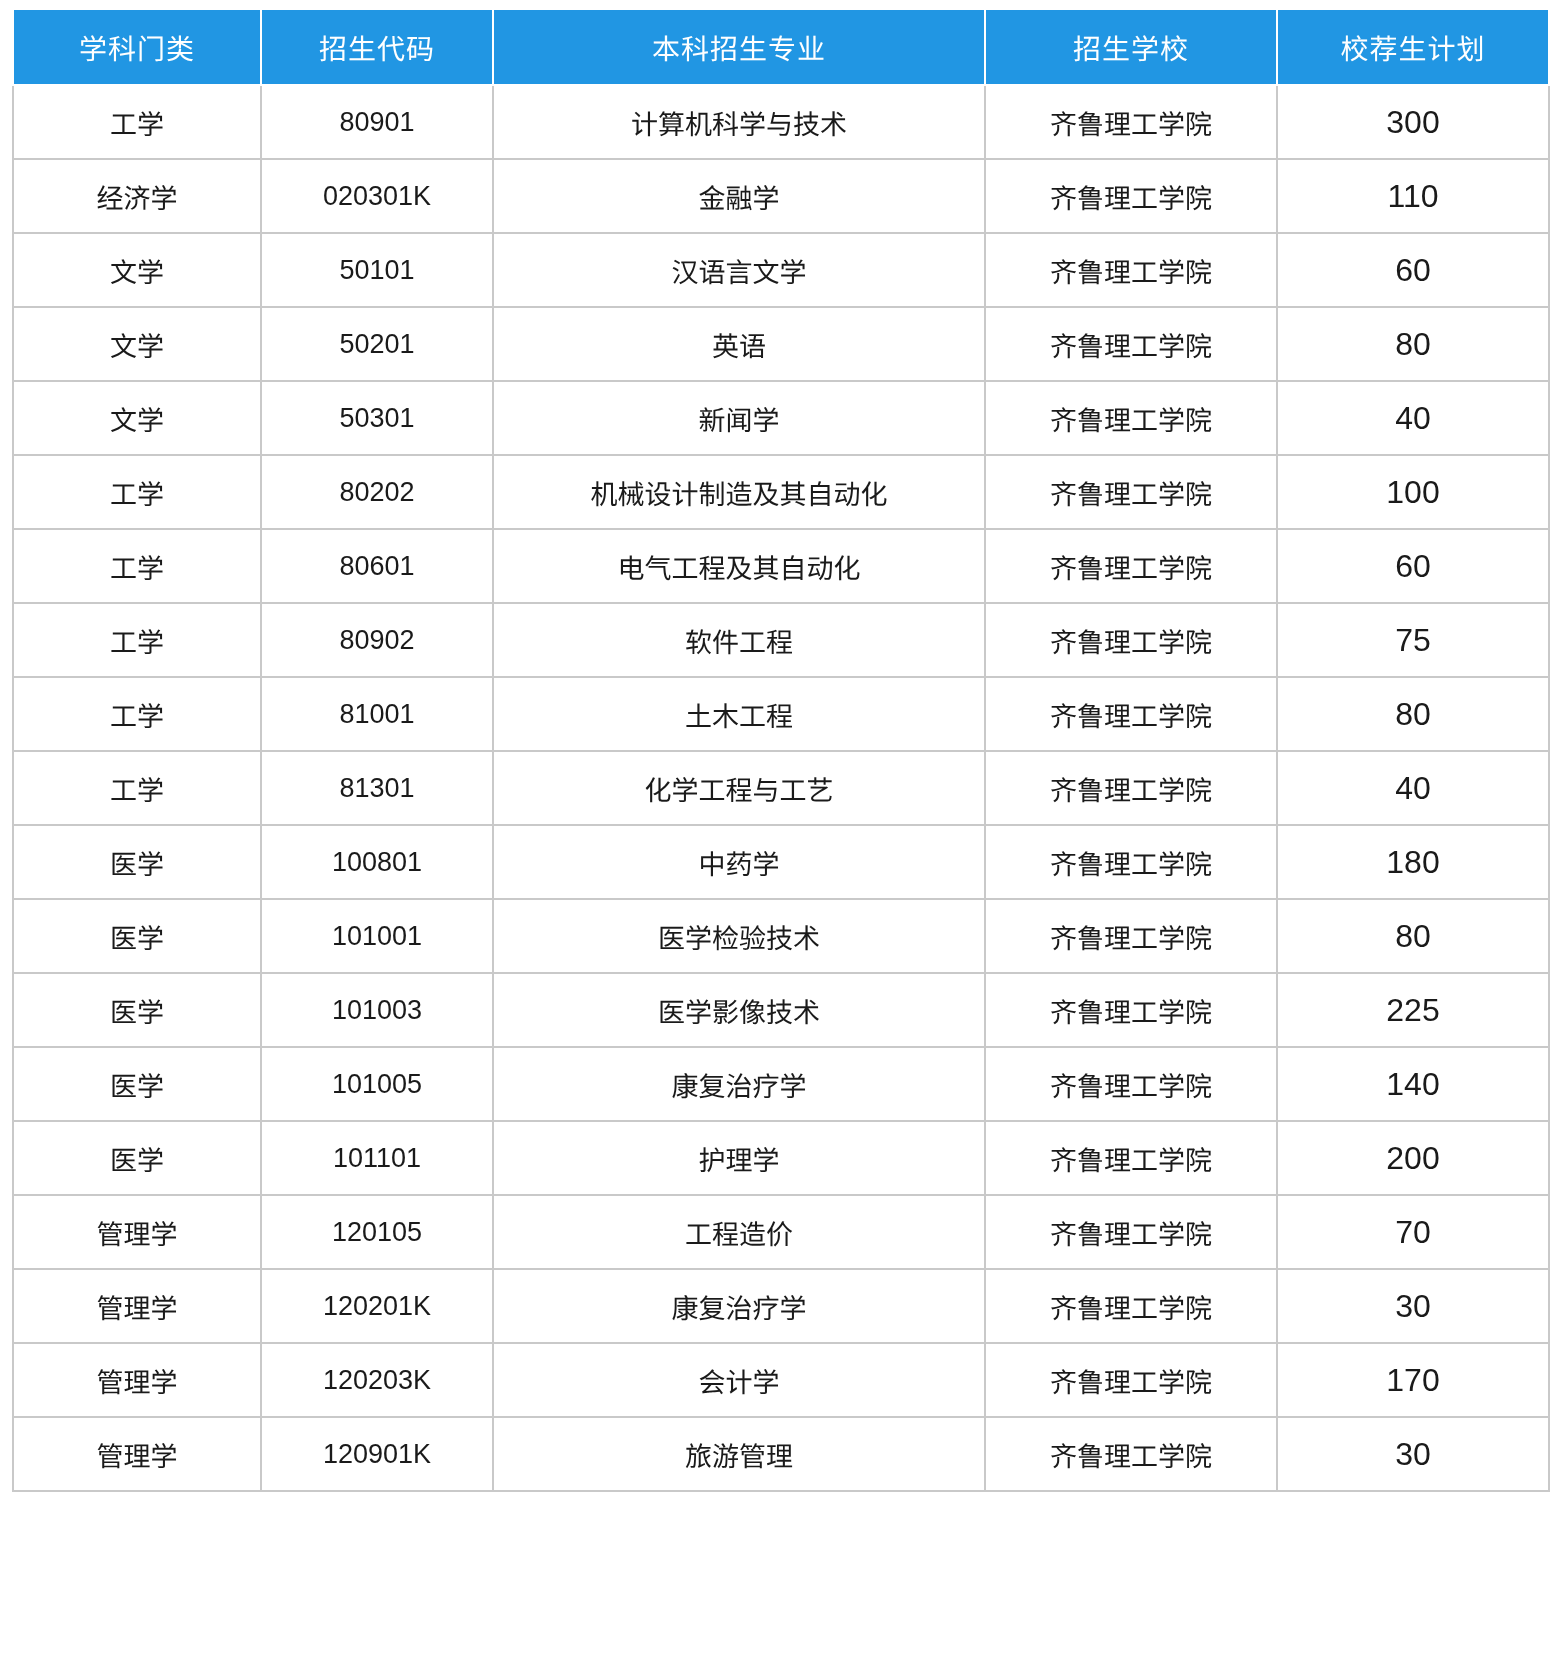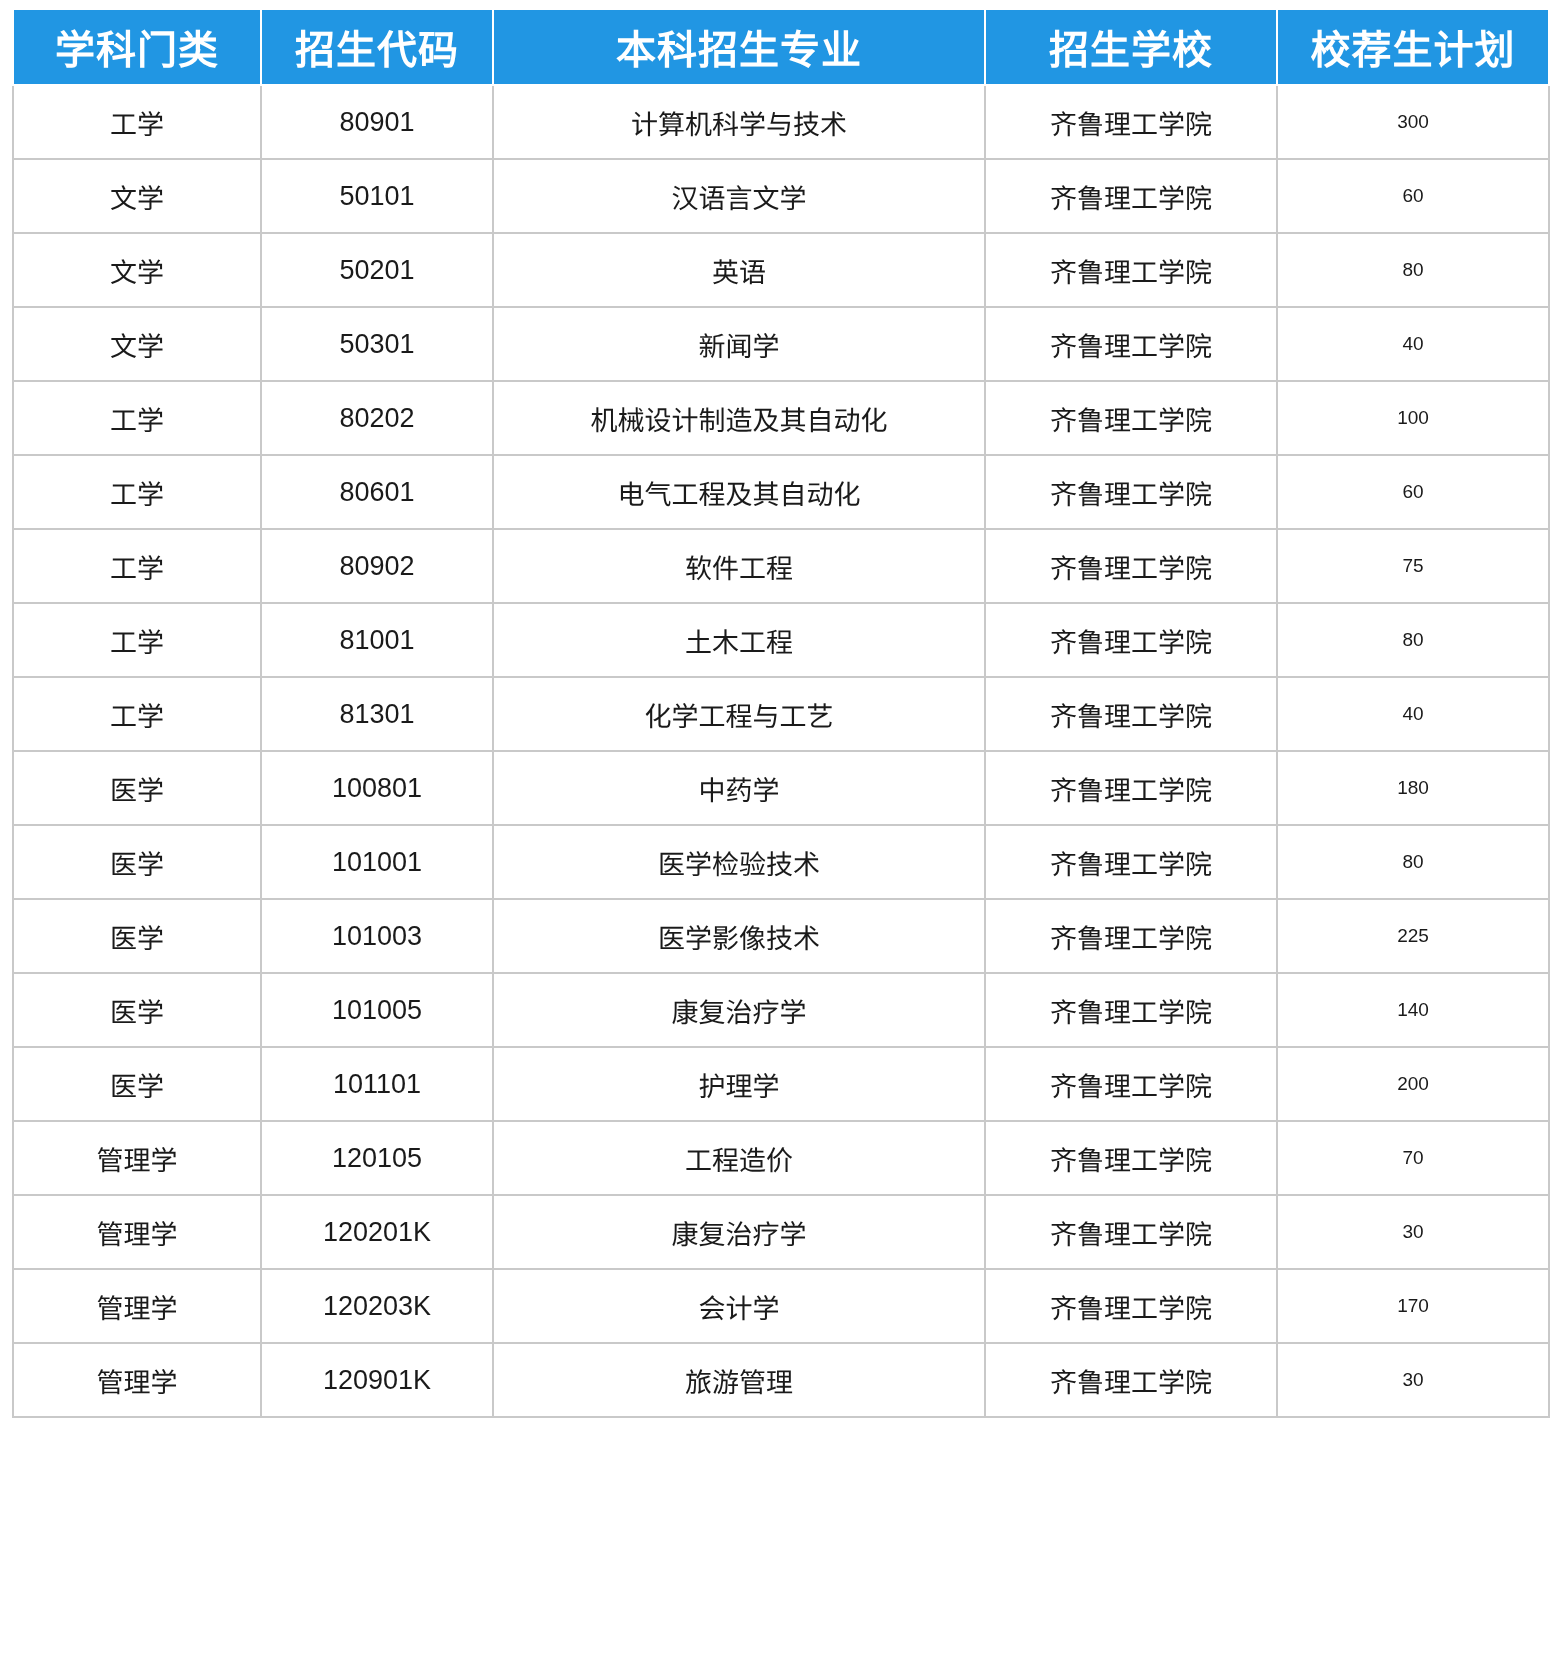--- a/index.html
+++ b/index.html
@@ -26,22 +26,22 @@
   }
   table.plan-table col.c0 { width: 248px; }
   table.plan-table col.c1 { width: 232px; }
   table.plan-table col.c2 { width: 492px; }
   table.plan-table col.c3 { width: 292px; }
   table.plan-table col.c4 { width: 272px; }
 
   table.plan-table th {
     background: #2196e3;
     color: #ffffff;
-    font-size: 40px;
-    font-weight: bold;
+    font-size: 28px;
+    font-weight: normal;
     height: 74px;
     text-align: center;
     border: 2px solid #ffffff;
     letter-spacing: 1px;
     padding: 0;
   }
   table.plan-table td {
     height: 72px;
     font-size: 27px;
     color: #1a1a1a;
@@ -49,21 +49,21 @@
     border: 2px solid #c9c9c9;
     padding: 0 4px;
     background: #ffffff;
     white-space: nowrap;
     overflow: hidden;
   }
   table.plan-table tr.row td.cell-major {
     font-size: 27px;
   }
   table.plan-table td.cell-num {
-    font-size: 19px;
+    font-size: 32px;
   }
 </style>
 </head>
 <body>
 
 <div class="table-wrap">
   <table class="plan-table">
     <colgroup>
       <col class="c0">
         <col class="c1">
@@ -82,20 +82,27 @@
     </thead>
     <tbody id="table-body">
         <tr class="row">
           <td>工学</td>
           <td>80901</td>
           <td class="cell-major">计算机科学与技术</td>
           <td>齐鲁理工学院</td>
           <td class="cell-num">300</td>
         </tr>
         <tr class="row">
+          <td>经济学</td>
+          <td>020301K</td>
+          <td class="cell-major">金融学</td>
+          <td>齐鲁理工学院</td>
+          <td class="cell-num">110</td>
+        </tr>
+        <tr class="row">
           <td>文学</td>
           <td>50101</td>
           <td class="cell-major">汉语言文学</td>
           <td>齐鲁理工学院</td>
           <td class="cell-num">60</td>
         </tr>
         <tr class="row">
           <td>文学</td>
           <td>50201</td>
           <td class="cell-major">英语</td>

